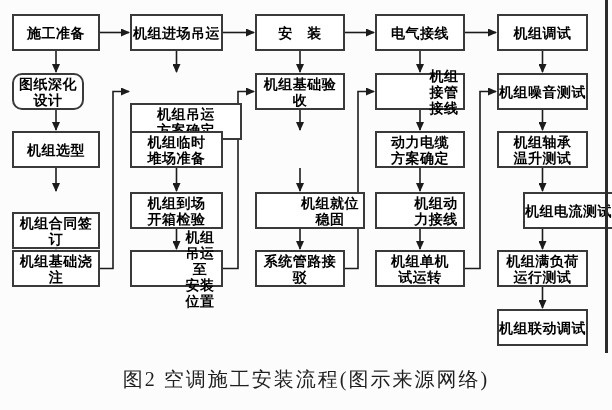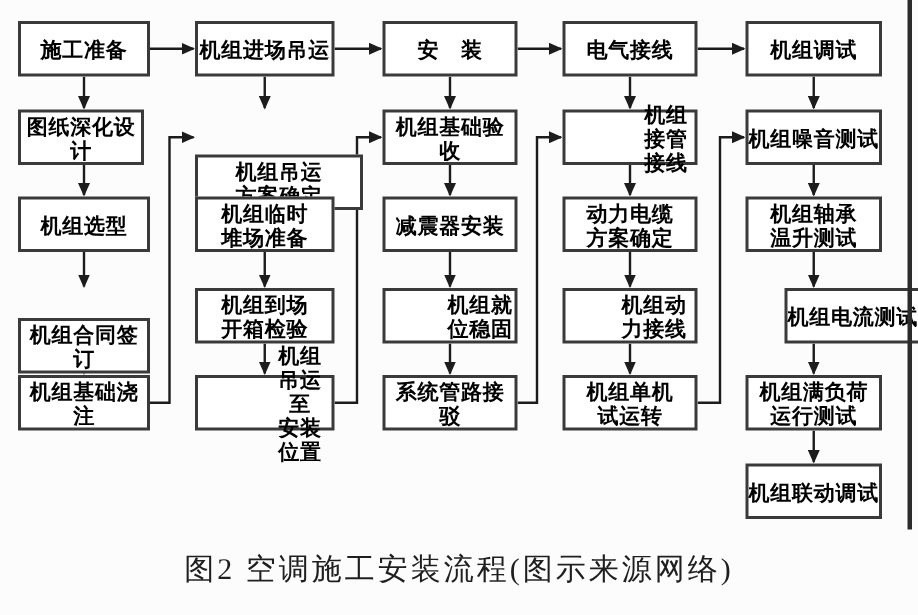--- a/index.html
+++ b/index.html
@@ -52,37 +52,36 @@
         <polyline points="420,229 420,249" marker-end="url(#arrow)"></polyline>
         <polyline points="465,268.5 480,268.5 480,91.5 496,91.5" marker-end="url(#arrow)"></polyline>
         <polyline points="542.5,51 542.5,72" marker-end="url(#arrow)"></polyline>
         <polyline points="542.5,110 542.5,130" marker-end="url(#arrow)"></polyline>
         <polyline points="542.5,168 542.5,191" marker-end="url(#arrow)"></polyline>
         <polyline points="542.5,229 542.5,249" marker-end="url(#arrow)"></polyline>
         <polyline points="542.5,287 542.5,308" marker-end="url(#arrow)"></polyline>
       </svg>
 
     <div class="node" style="left: 12px; top: 14px; width: 88px; height: 37px;">施工准备</div>
-      <div class="node" style="left: 12px; top: 73px; width: 84px; height: 37px;">图纸深化设计</div>
+      <div class="node" style="left: 12px; top: 73px; width: 72px; height: 37px; border-radius: 10px;">图纸深化设计</div>
       <div class="node" style="left: 12px; top: 131px; width: 88px; height: 37px;">机组选型</div>
       <div class="node" style="left: 12px; top: 192px; width: 88px; height: 37px; margin-top: 20px;">机组合同签订</div>
       <div class="node" style="left: 12px; top: 250px; width: 88px; height: 37px;">机组基础浇注</div>
       <div class="node" style="left: 130px; top: 14px; width: 93px; height: 37px;">机组进场吊运</div>
       <div class="node" style="left: 130px; top: 73px; width: 112px; height: 37px; margin-top: 30px;">机组吊运
 方案确定</div>
       <div class="node" style="left: 130px; top: 131px; width: 93px; height: 37px;">机组临时
 堆场准备</div>
       <div class="node" style="left: 130px; top: 192px; width: 93px; height: 37px;">机组到场
 开箱检验</div>
       <div class="node" style="left: 130px; top: 250px; width: 93px; height: 37px; padding-left: 47px;">机组吊运至
 安装位置</div>
       <div class="node" style="left: 255px; top: 14px; width: 90px; height: 37px;">安　装</div>
       <div class="node" style="left: 255px; top: 73px; width: 90px; height: 37px;">机组基础验收</div>
-      <div class="node" style="left: 255px; top: 131px; width: 90px; height: 37px;">减震器安装</div>
-      <div class="node" style="left: 255px; top: 192px; width: 90px; height: 37px; padding-left: 40px;">机组就位稳固</div>
+      <div class="node" style="left: 255px; top: 192px; width: 110px; height: 37px; padding-left: 40px;">机组就位稳固</div>
       <div class="node" style="left: 255px; top: 250px; width: 90px; height: 37px;">系统管路接驳</div>
       <div class="node" style="left: 375px; top: 14px; width: 90px; height: 37px;">电气接线</div>
       <div class="node" style="left: 375px; top: 73px; width: 90px; height: 37px; padding-left: 48px;">机组接管接线</div>
       <div class="node" style="left: 375px; top: 131px; width: 90px; height: 37px;">动力电缆
 方案确定</div>
       <div class="node" style="left: 375px; top: 192px; width: 90px; height: 37px; padding-left: 32px;">机组动力接线</div>
       <div class="node" style="left: 375px; top: 250px; width: 90px; height: 37px;">机组单机
 试运转</div>
       <div class="node" style="left: 497px; top: 14px; width: 91px; height: 37px;">机组调试</div>
       <div class="node" style="left: 497px; top: 73px; width: 91px; height: 37px;">机组噪音测试</div>

